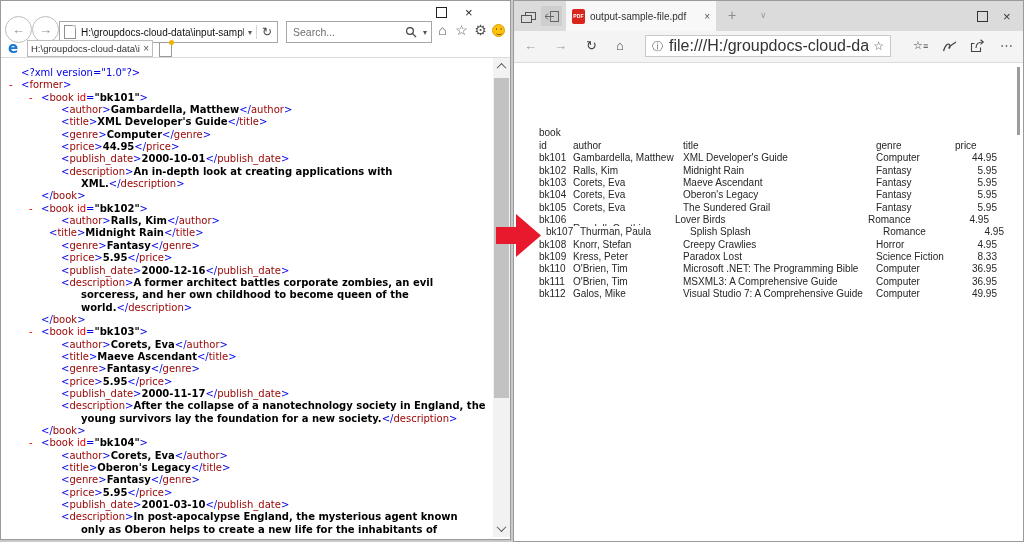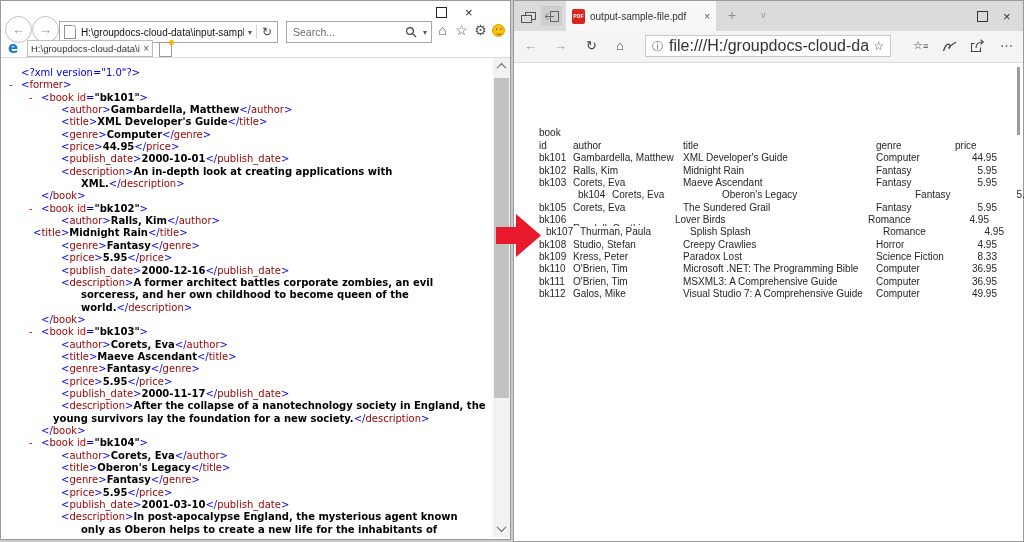--- a/index.html
+++ b/index.html
@@ -190,36 +190,36 @@
       <div class="x-line" style="padding-left: 60px;"><span class="x-b">&lt;</span><span class="x-e">author</span><span class="x-b">&gt;</span><span class="x-t">Gambardella, Matthew</span><span class="x-b">&lt;/</span><span class="x-e">author</span><span class="x-b">&gt;</span></div>
       <div class="x-line" style="padding-left: 60px;"><span class="x-b">&lt;</span><span class="x-e">title</span><span class="x-b">&gt;</span><span class="x-t">XML Developer's Guide</span><span class="x-b">&lt;/</span><span class="x-e">title</span><span class="x-b">&gt;</span></div>
       <div class="x-line" style="padding-left: 60px;"><span class="x-b">&lt;</span><span class="x-e">genre</span><span class="x-b">&gt;</span><span class="x-t">Computer</span><span class="x-b">&lt;/</span><span class="x-e">genre</span><span class="x-b">&gt;</span></div>
       <div class="x-line" style="padding-left: 60px;"><span class="x-b">&lt;</span><span class="x-e">price</span><span class="x-b">&gt;</span><span class="x-t">44.95</span><span class="x-b">&lt;/</span><span class="x-e">price</span><span class="x-b">&gt;</span></div>
       <div class="x-line" style="padding-left: 60px;"><span class="x-b">&lt;</span><span class="x-e">publish_date</span><span class="x-b">&gt;</span><span class="x-t">2000-10-01</span><span class="x-b">&lt;/</span><span class="x-e">publish_date</span><span class="x-b">&gt;</span></div>
       <div class="x-line" style="padding-left: 60px;"><span class="x-b">&lt;</span><span class="x-e">description</span><span class="x-b">&gt;</span><span class="x-t">An in-depth look at creating applications with</span></div>
       <div class="x-line" style="padding-left: 80px;"><span class="x-t">XML.</span><span class="x-b">&lt;/</span><span class="x-e">description</span><span class="x-b">&gt;</span></div>
       <div class="x-line" style="padding-left: 40px;"><span class="x-b">&lt;/</span><span class="x-e">book</span><span class="x-b">&gt;</span></div>
       <div class="x-line" style="padding-left: 40px;"><span class="x-exp" style="left: 28px;">-</span><span class="x-b">&lt;</span><span class="x-e">book</span><span class="x-n"> </span><span class="x-a">id</span><span class="x-b">=</span><span class="x-v">"bk102"</span><span class="x-b">&gt;</span></div>
       <div class="x-line" style="padding-left: 60px;"><span class="x-b">&lt;</span><span class="x-e">author</span><span class="x-b">&gt;</span><span class="x-t">Ralls, Kim</span><span class="x-b">&lt;/</span><span class="x-e">author</span><span class="x-b">&gt;</span></div>
-      <div class="x-line" style="padding-left: 32px;"><span class="x-b">&lt;</span><span class="x-e">title</span><span class="x-b">&gt;</span><span class="x-t">Midnight Rain</span><span class="x-b">&lt;/</span><span class="x-e">title</span><span class="x-b">&gt;</span></div>
+      <div class="x-line" style="padding-left: 48px;"><span class="x-b">&lt;</span><span class="x-e">title</span><span class="x-b">&gt;</span><span class="x-t">Midnight Rain</span><span class="x-b">&lt;/</span><span class="x-e">title</span><span class="x-b">&gt;</span></div>
       <div class="x-line" style="padding-left: 60px;"><span class="x-b">&lt;</span><span class="x-e">genre</span><span class="x-b">&gt;</span><span class="x-t">Fantasy</span><span class="x-b">&lt;/</span><span class="x-e">genre</span><span class="x-b">&gt;</span></div>
       <div class="x-line" style="padding-left: 60px;"><span class="x-b">&lt;</span><span class="x-e">price</span><span class="x-b">&gt;</span><span class="x-t">5.95</span><span class="x-b">&lt;/</span><span class="x-e">price</span><span class="x-b">&gt;</span></div>
       <div class="x-line" style="padding-left: 60px;"><span class="x-b">&lt;</span><span class="x-e">publish_date</span><span class="x-b">&gt;</span><span class="x-t">2000-12-16</span><span class="x-b">&lt;/</span><span class="x-e">publish_date</span><span class="x-b">&gt;</span></div>
       <div class="x-line" style="padding-left: 60px;"><span class="x-b">&lt;</span><span class="x-e">description</span><span class="x-b">&gt;</span><span class="x-t">A former architect battles corporate zombies, an evil</span></div>
       <div class="x-line" style="padding-left: 80px;"><span class="x-t">sorceress, and her own childhood to become queen of the</span></div>
       <div class="x-line" style="padding-left: 80px;"><span class="x-t">world.</span><span class="x-b">&lt;/</span><span class="x-e">description</span><span class="x-b">&gt;</span></div>
       <div class="x-line" style="padding-left: 40px;"><span class="x-b">&lt;/</span><span class="x-e">book</span><span class="x-b">&gt;</span></div>
       <div class="x-line" style="padding-left: 40px;"><span class="x-exp" style="left: 28px;">-</span><span class="x-b">&lt;</span><span class="x-e">book</span><span class="x-n"> </span><span class="x-a">id</span><span class="x-b">=</span><span class="x-v">"bk103"</span><span class="x-b">&gt;</span></div>
       <div class="x-line" style="padding-left: 60px;"><span class="x-b">&lt;</span><span class="x-e">author</span><span class="x-b">&gt;</span><span class="x-t">Corets, Eva</span><span class="x-b">&lt;/</span><span class="x-e">author</span><span class="x-b">&gt;</span></div>
       <div class="x-line" style="padding-left: 60px;"><span class="x-b">&lt;</span><span class="x-e">title</span><span class="x-b">&gt;</span><span class="x-t">Maeve Ascendant</span><span class="x-b">&lt;/</span><span class="x-e">title</span><span class="x-b">&gt;</span></div>
       <div class="x-line" style="padding-left: 60px;"><span class="x-b">&lt;</span><span class="x-e">genre</span><span class="x-b">&gt;</span><span class="x-t">Fantasy</span><span class="x-b">&lt;/</span><span class="x-e">genre</span><span class="x-b">&gt;</span></div>
       <div class="x-line" style="padding-left: 60px;"><span class="x-b">&lt;</span><span class="x-e">price</span><span class="x-b">&gt;</span><span class="x-t">5.95</span><span class="x-b">&lt;/</span><span class="x-e">price</span><span class="x-b">&gt;</span></div>
       <div class="x-line" style="padding-left: 60px;"><span class="x-b">&lt;</span><span class="x-e">publish_date</span><span class="x-b">&gt;</span><span class="x-t">2000-11-17</span><span class="x-b">&lt;/</span><span class="x-e">publish_date</span><span class="x-b">&gt;</span></div>
       <div class="x-line" style="padding-left: 60px;"><span class="x-b">&lt;</span><span class="x-e">description</span><span class="x-b">&gt;</span><span class="x-t">After the collapse of a nanotechnology society in England, the</span></div>
-      <div class="x-line" style="padding-left: 52px;"><span class="x-t">young survivors lay the foundation for a new society.</span><span class="x-b">&lt;/</span><span class="x-e">description</span><span class="x-b">&gt;</span></div>
+      <div class="x-line" style="padding-left: 80px;"><span class="x-t">young survivors lay the foundation for a new society.</span><span class="x-b">&lt;/</span><span class="x-e">description</span><span class="x-b">&gt;</span></div>
       <div class="x-line" style="padding-left: 40px;"><span class="x-b">&lt;/</span><span class="x-e">book</span><span class="x-b">&gt;</span></div>
       <div class="x-line" style="padding-left: 40px;"><span class="x-exp" style="left: 28px;">-</span><span class="x-b">&lt;</span><span class="x-e">book</span><span class="x-n"> </span><span class="x-a">id</span><span class="x-b">=</span><span class="x-v">"bk104"</span><span class="x-b">&gt;</span></div>
       <div class="x-line" style="padding-left: 60px;"><span class="x-b">&lt;</span><span class="x-e">author</span><span class="x-b">&gt;</span><span class="x-t">Corets, Eva</span><span class="x-b">&lt;/</span><span class="x-e">author</span><span class="x-b">&gt;</span></div>
       <div class="x-line" style="padding-left: 60px;"><span class="x-b">&lt;</span><span class="x-e">title</span><span class="x-b">&gt;</span><span class="x-t">Oberon's Legacy</span><span class="x-b">&lt;/</span><span class="x-e">title</span><span class="x-b">&gt;</span></div>
       <div class="x-line" style="padding-left: 60px;"><span class="x-b">&lt;</span><span class="x-e">genre</span><span class="x-b">&gt;</span><span class="x-t">Fantasy</span><span class="x-b">&lt;/</span><span class="x-e">genre</span><span class="x-b">&gt;</span></div>
       <div class="x-line" style="padding-left: 60px;"><span class="x-b">&lt;</span><span class="x-e">price</span><span class="x-b">&gt;</span><span class="x-t">5.95</span><span class="x-b">&lt;/</span><span class="x-e">price</span><span class="x-b">&gt;</span></div>
       <div class="x-line" style="padding-left: 60px;"><span class="x-b">&lt;</span><span class="x-e">publish_date</span><span class="x-b">&gt;</span><span class="x-t">2001-03-10</span><span class="x-b">&lt;/</span><span class="x-e">publish_date</span><span class="x-b">&gt;</span></div>
       <div class="x-line" style="padding-left: 60px;"><span class="x-b">&lt;</span><span class="x-e">description</span><span class="x-b">&gt;</span><span class="x-t">In post-apocalypse England, the mysterious agent known</span></div>
       <div class="x-line" style="padding-left: 80px;"><span class="x-t">only as Oberon helps to create a new life for the inhabitants of</span></div>
     </div>
@@ -324,21 +324,21 @@
         <span class="p-num" style="width: 42px;">5.95</span>
       </div>
       <div class="p-row">
         <span style="width: 34px;">bk103</span>
         <span style="width: 110px;">Corets, Eva</span>
         <span style="width: 193px;">Maeve Ascendant</span>
         <span style="width: 79px;">Fantasy</span>
         <span class="p-num" style="width: 42px;">5.95</span>
       </div>
       <div class="p-row">
-        <span style="width: 34px; margin-left: 39px;">bk104</span>
+        <span style="width: 34px;">bk104</span>
         <span style="width: 110px;">Corets, Eva</span>
         <span style="width: 193px;">Oberon's Legacy</span>
         <span style="width: 79px;">Fantasy</span>
         <span class="p-num" style="width: 42px;">5.95</span>
       </div>
       <div class="p-row">
         <span style="width: 34px;">bk105</span>
         <span style="width: 110px;">Corets, Eva</span>
         <span style="width: 193px;">The Sundered Grail</span>
         <span style="width: 79px;">Fantasy</span>
@@ -353,21 +353,21 @@
       </div>
       <div class="p-row">
         <span style="width: 34px; padding-left: 7px;">bk107</span>
         <span style="width: 110px;">Thurman, Paula</span>
         <span style="width: 193px;">Splish Splash</span>
         <span style="width: 79px;">Romance</span>
         <span class="p-num" style="width: 42px;">4.95</span>
       </div>
       <div class="p-row">
         <span style="width: 34px;">bk108</span>
-        <span style="width: 110px;">Studio, Stefan</span>
+        <span style="width: 110px;">Knorr, Stefan</span>
         <span style="width: 193px;">Creepy Crawlies</span>
         <span style="width: 79px;">Horror</span>
         <span class="p-num" style="width: 42px;">4.95</span>
       </div>
       <div class="p-row">
         <span style="width: 34px;">bk109</span>
         <span style="width: 110px;">Kress, Peter</span>
         <span style="width: 193px;">Paradox Lost</span>
         <span style="width: 79px;">Science Fiction</span>
         <span class="p-num" style="width: 42px;">8.33</span>

